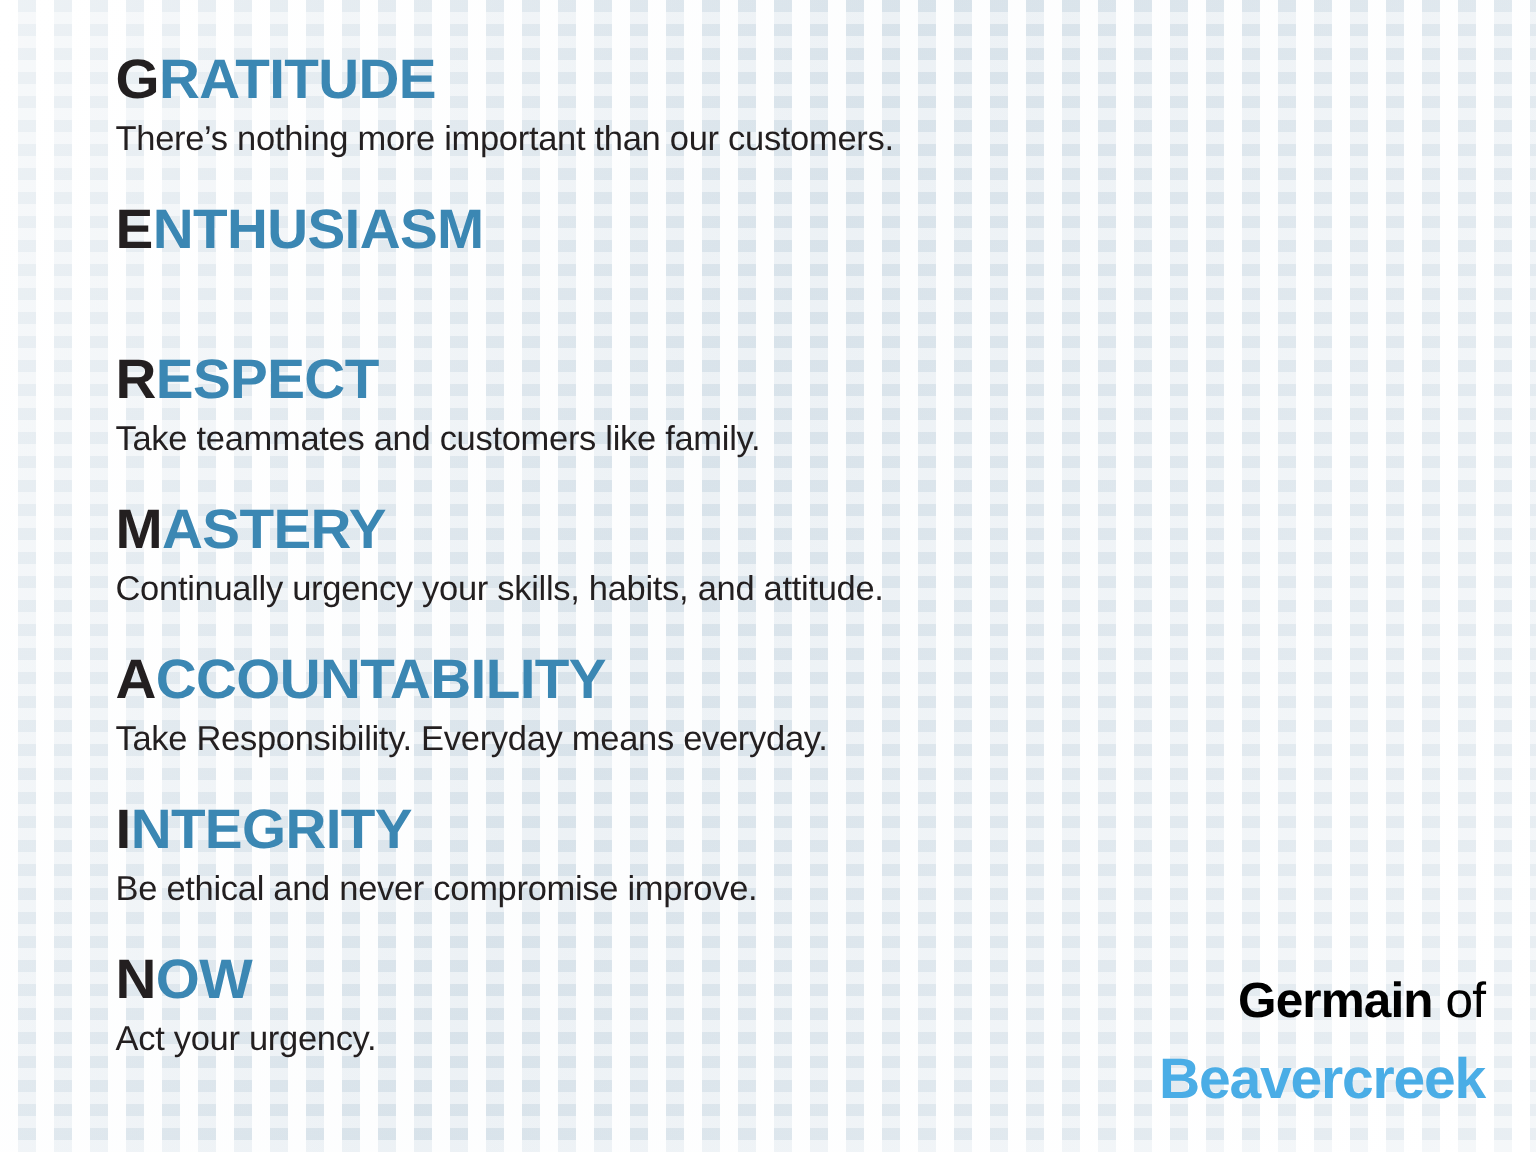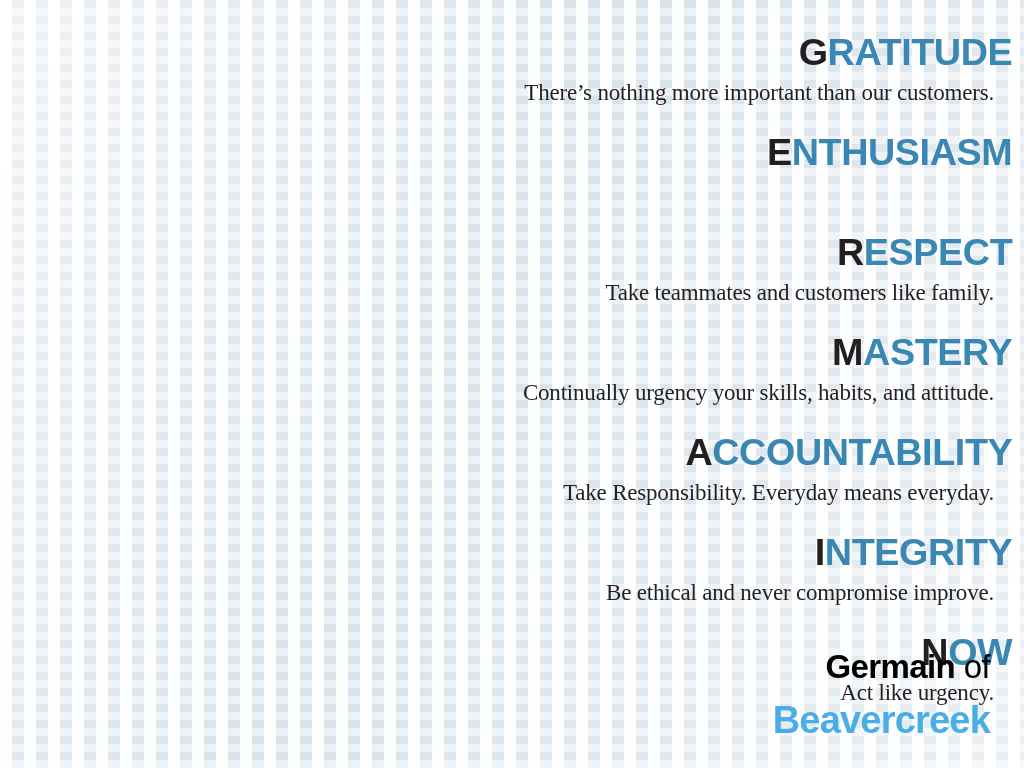--- a/index.html
+++ b/index.html
@@ -45,23 +45,22 @@
     position: absolute;
     inset: 0;
     pointer-events: none;
     background: linear-gradient(115deg, rgba(255,255,255,0.55), rgba(233,240,245,0.1) 45%, rgba(255,255,255,0.45));
   }
 
   #values-list {
     position: absolute;
     left: 77px;
     top: 34px;
-    right: 30px;
+    right: 44px;
     z-index: 3;
-    text-align: right;
   }
 
   .value-block {
     height: 100px;
   }
 
   .value-heading {
     font-size: 37px;
     font-weight: bold;
     letter-spacing: -0.4px;
@@ -81,21 +80,21 @@
   }
 
   .value-desc {
     font-size: 23px;
     font-weight: normal;
     color: #231f20;
     margin: 9px 0 0 0;
     line-height: 1.1;
     letter-spacing: -0.2px;
     white-space: nowrap;
-    font-family: Liberation Serif, serif;
+    font-family: Liberation Sans, sans-serif;
   }
 
   #brand-logo {
     position: absolute;
     right: 34px;
     bottom: 28px;
     text-align: right;
     z-index: 4;
     line-height: 1.02;
   }
@@ -153,21 +152,21 @@
       <p class="value-desc">Take Responsibility. Everyday means everyday.</p>
     </div>
 
     <div class="value-block">
       <div class="value-heading"><span class="initial">I</span><span class="rest">NTEGRITY</span></div>
       <p class="value-desc">Be ethical and never compromise improve.</p>
     </div>
 
     <div class="value-block">
       <div class="value-heading"><span class="initial">N</span><span class="rest">OW</span></div>
-      <p class="value-desc">Act like urgency.</p>
+      <p class="value-desc">Act your urgency.</p>
     </div>
 
   </div>
 
   <div id="brand-logo">
     <div id="brand-line-1"><span id="brand-name">Germain</span> <span id="brand-of">of</span></div>
     <div id="brand-line-2">Beavercreek</div>
   </div>
 
 </div>

